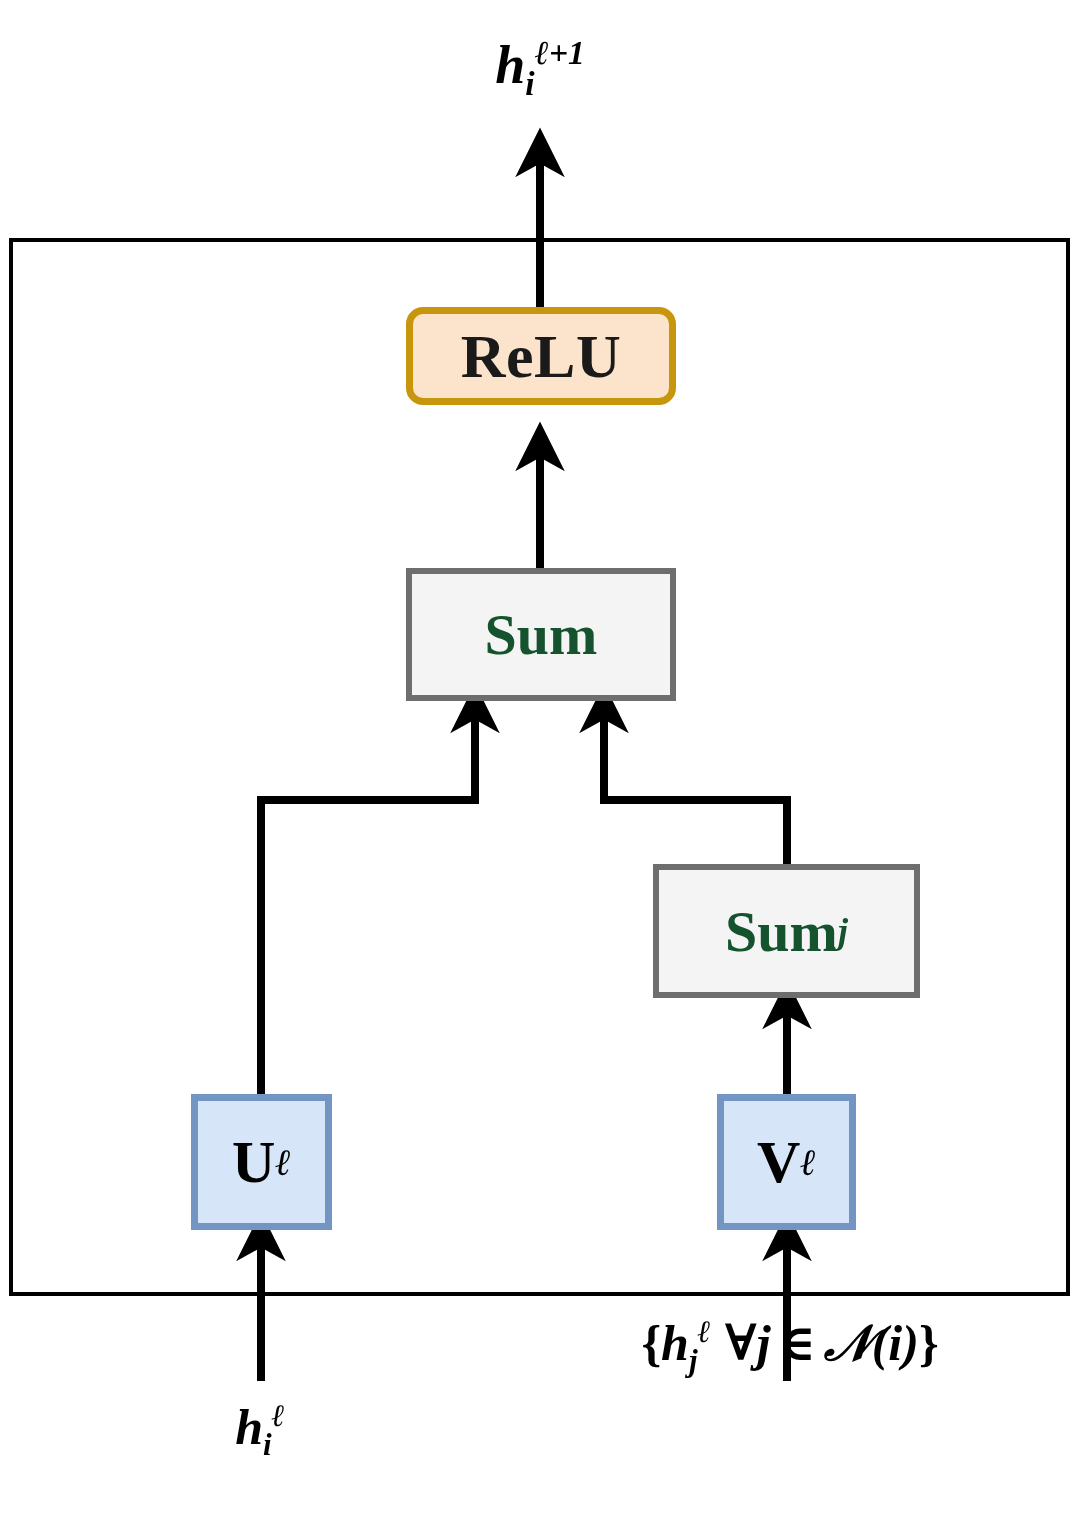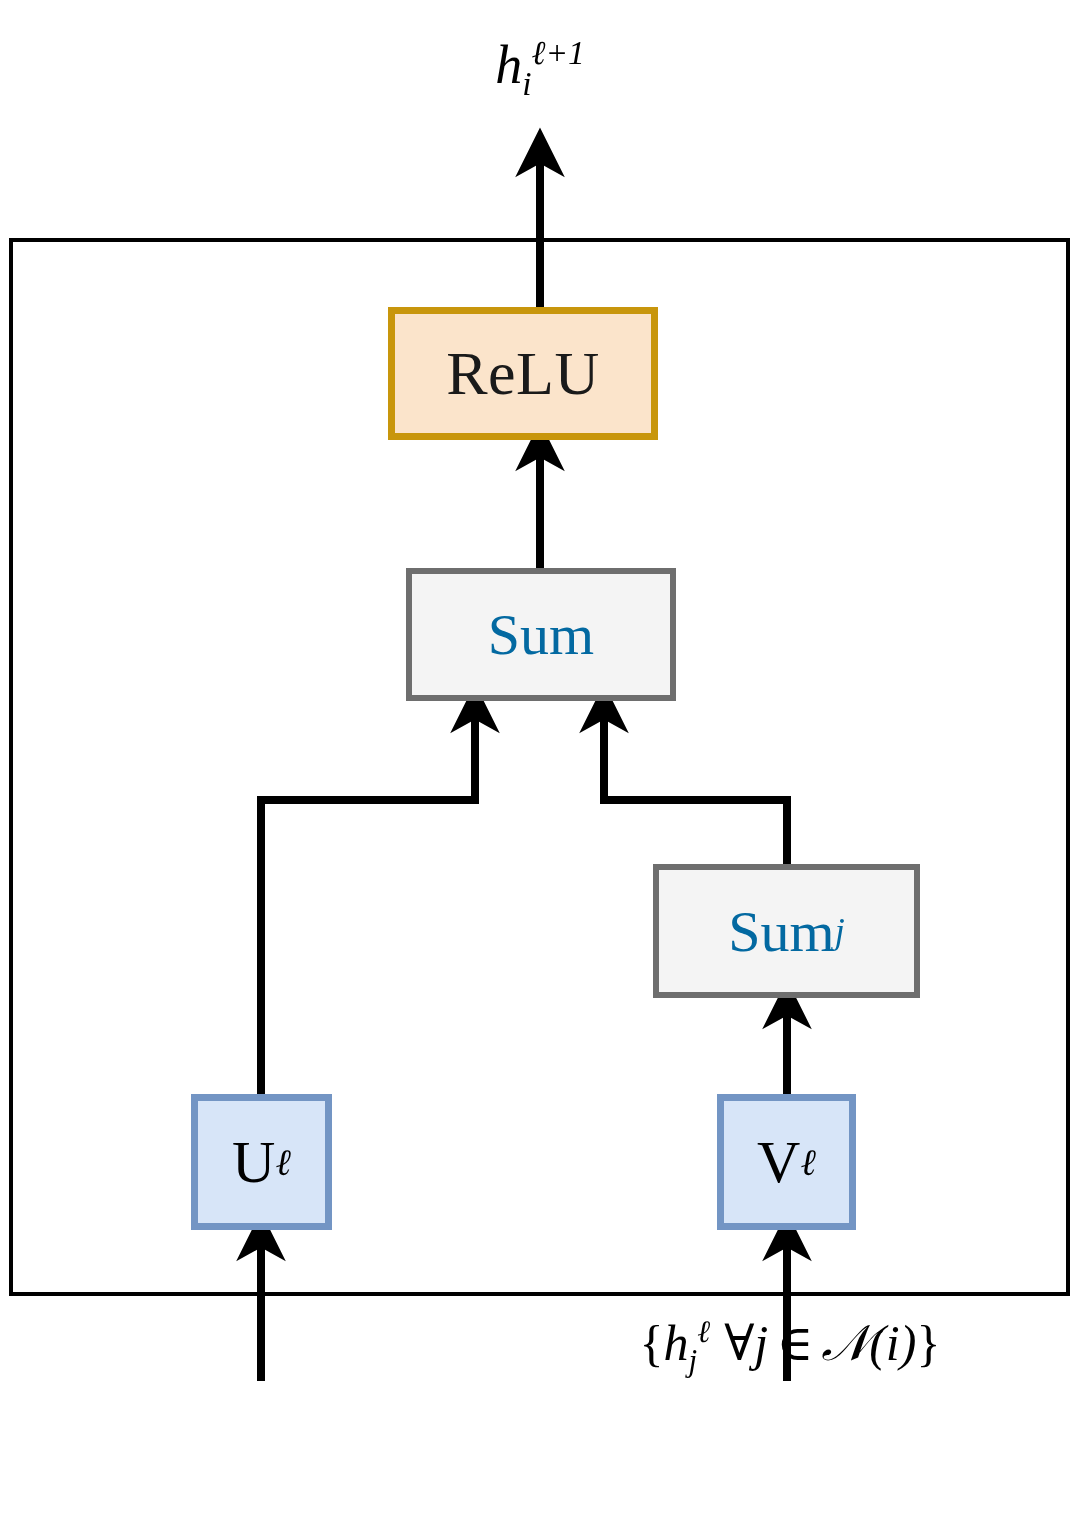--- a/index.html
+++ b/index.html
@@ -9,20 +9,21 @@
   }
   body {
     font-family: "Liberation Serif", "DejaVu Serif", serif;
   }
   #canvas {
     position: relative;
     width: 1080px;
     height: 1526px;
     background: #ffffff;
     overflow: hidden;
+    font-weight: bold;
   }
   #diagram-svg {
     position: absolute;
     left: 0;
     top: 0;
     width: 1080px;
     height: 1526px;
   }
 
   
@@ -64,21 +65,21 @@
   }
   .block-relu {
     border: 7px solid #C8960C;
     background: #FBE4CB;
     font-size: 62px;
     letter-spacing: 0.5px;
   }
   .block-gray {
     border: 6px solid #6E6E6E;
     background: #F4F4F4;
-    color: #0369a1;
+    color: #14532d;
     font-size: 58px;
   }
   .block-blue {
     border: 7px solid #7395C4;
     background: #D7E5F8;
     font-size: 60px;
     color: #000;
   }
 
   
@@ -130,21 +131,21 @@
 
     <line x1="261" y1="1381" x2="261" y2="1242" stroke="#000000" stroke-width="8" marker-end="url(#arrowhead)"></line>
 
     <line x1="787" y1="1381" x2="787" y2="1242" stroke="#000000" stroke-width="8" marker-end="url(#arrowhead)"></line>
   </svg>
 
   <div class="math lbl-top">
     <span class="it">h</span><span class="sub">i</span><span class="sup">ℓ+1</span>
   </div>
 
-  <div class="block block-relu" style="left:388px; top:307px; width:270px; height:133px;">
+  <div class="block block-relu" style="left:406px; top:307px; width:270px; height:98px;border-radius:17px;">
     <span>ReLU</span>
   </div>
 
   <div class="block block-gray" style="left:406px; top:568px; width:270px; height:133px;">
     <span>Sum</span>
   </div>
 
   <div class="block block-gray" style="left:653px; top:864px; width:267px; height:134px;">
     <span>Sum</span>
       <span class="sub">j</span>
@@ -153,18 +154,21 @@
   <div class="block block-blue" style="left:191px; top:1094px; width:141px; height:136px;">
     <span class="it">U</span>
       <span class="sup">ℓ</span>
   </div>
 
   <div class="block block-blue" style="left:717px; top:1094px; width:139px; height:136px;">
     <span class="it">V</span>
       <span class="sup">ℓ</span>
   </div>
 
+  <div class="math lbl-bottom-left">
+    <span class="it">h</span><span class="sub">i</span><span class="sup">ℓ</span>
+  </div>
 
   <div class="math lbl-bottom-right">
     <span class="up">{</span><span class="it">h</span><span class="sub">j</span><span class="sup">ℓ</span><span class="up" style="padding-left:14px;">∀</span><span class="it">j</span><span class="up" style="padding:0 8px;">∈</span><span class="scriptl">𝒩</span><span class="it">(i)</span><span class="up">}</span>
   </div>
 
 </div>
 
 </body></html>

